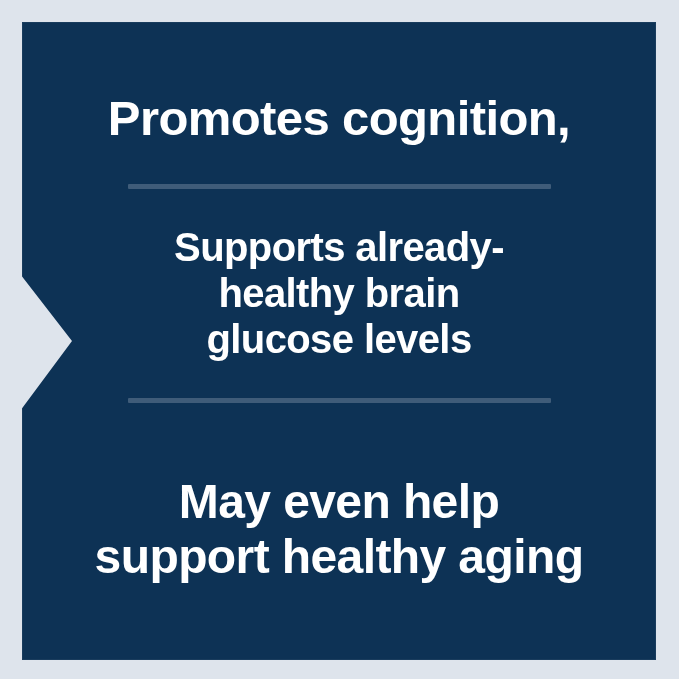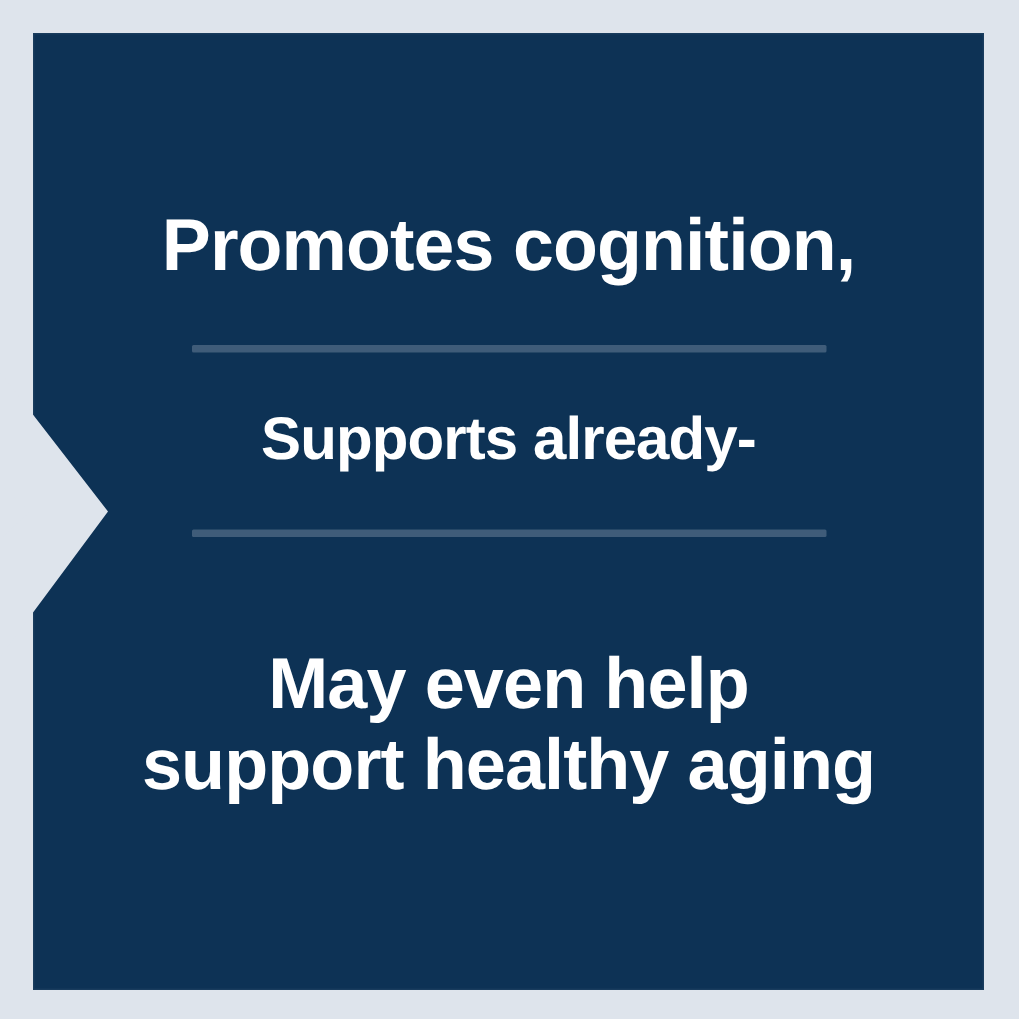--- a/index.html
+++ b/index.html
@@ -114,20 +114,22 @@
     <div class="content">
 
       <div class="benefit benefit-1">
         <span class="line">Promotes cognition,</span>
       </div>
 
       <div class="divider divider-top"></div>
 
       <div class="benefit benefit-2">
         <span class="line">Supports already-</span>
+        <span class="line">healthy brain</span>
+        <span class="line">glucose levels</span>
       </div>
 
       <div class="divider divider-bottom"></div>
 
       <div class="benefit benefit-3">
         <span class="line">May even help</span>
         <span class="line">support healthy aging</span>
       </div>
 
     </div>

